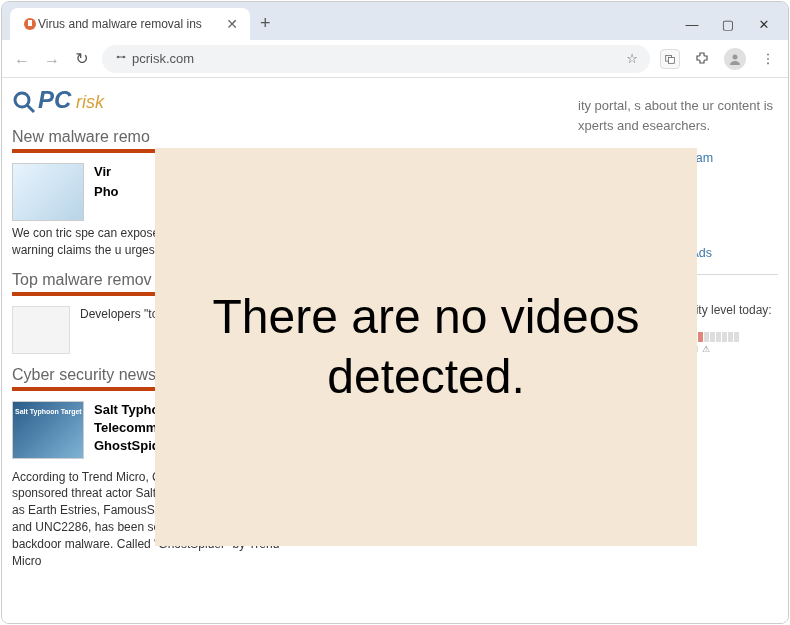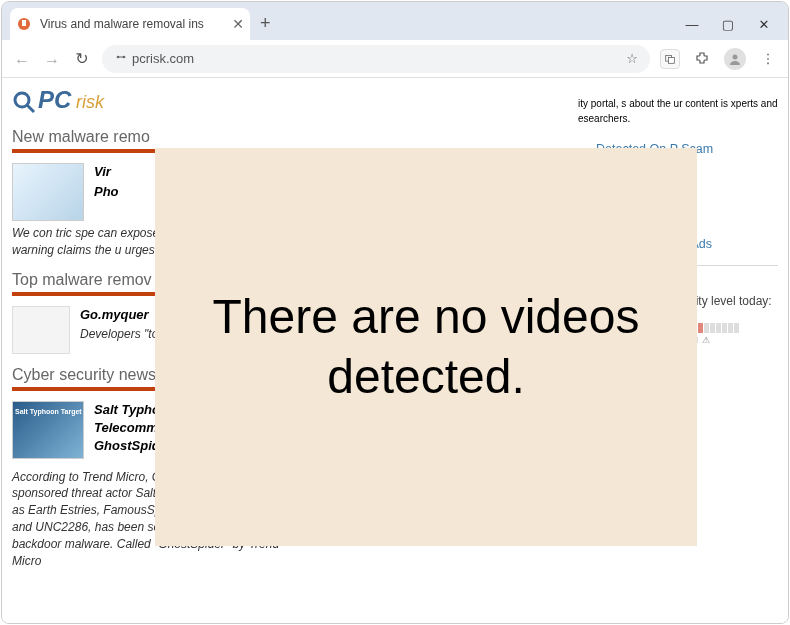--- a/index.html
+++ b/index.html
@@ -3,21 +3,21 @@
 <meta charset="utf-8">
 <style>
 * { margin: 0; padding: 0; box-sizing: border-box; }
 body { font-family: Arial, sans-serif; font-size: 13px; background: #fff; width: 790px; height: 625px; overflow: hidden; position: relative; }
 
 
 .window-frame { border: 1px solid #ccc; border-radius: 8px; width: 788px; height: 623px; margin: 1px; background: #fff; overflow: hidden; position: relative; }
 
 
 .titlebar { height: 38px; background: #e1e7f0; display: flex; align-items: flex-end; padding: 6px 8px 0 8px; }
-.tab { background: #fff; border-radius: 8px 8px 0 0; height: 32px; padding: 0 6px; display: flex; align-items: center; gap: 8px; width: 240px; font-size: 12px; color: #444; margin-top: 43px; }
+.tab { background: #fff; border-radius: 8px 8px 0 0; height: 32px; padding: 0 12px; display: flex; align-items: center; width: 240px; font-size: 12px; color: #444; margin-top: 43px; }
 .tab-favicon { width: 16px; height: 16px; display: flex; align-items: center; justify-content: center; }
 .tab-title { flex: 1; white-space: nowrap; overflow: hidden; text-overflow: ellipsis; }
 .tab-close { color: #666; font-size: 14px; cursor: pointer; }
 .new-tab { margin-left: 10px; color: #555; font-size: 18px; margin-bottom: 6px; cursor: pointer; }
 .window-controls { margin-left: auto; display: flex; gap: 20px; margin-bottom: 8px; padding-right: 8px; color: #333; }
 .wc { width: 16px; height: 16px; display: flex; align-items: center; justify-content: center; cursor: pointer; }
 
 
 .toolbar { height: 38px; background: #fff; border-bottom: 1px solid #e0e0e0; display: flex; align-items: center; padding: 0 10px; gap: 10px; }
 .nav-btn { color: #aaa; font-size: 16px; cursor: pointer; width: 20px; text-align: center; }
@@ -44,29 +44,29 @@
 .article .thumb { width: 58px; height: 48px; background: #d8e0eb; flex-shrink: 0; border: 1px solid #ccc; }
 .article .thumb.lg { width: 72px; height: 58px; }
 .article .thumb.salt { background: linear-gradient(135deg,#2a5c8a,#7fb3d5); position: relative; }
 .article .thumb.salt::after { content: "Salt Typhoon Target"; position: absolute; top: 6px; left: 2px; color: #fff; font-size: 7px; font-weight: bold; }
 .article .thumb.fake { background: linear-gradient(135deg,#0a1628,#2a3f5a); position: relative; }
 .article .thumb.fake::after { content: "Fake AI Video Gen"; position: absolute; top: 4px; left: 2px; color: #fff; font-size: 7px; }
 .article .thumb.glove { background: linear-gradient(135deg,#3a2a5c,#8a7fb3); position: relative; }
 .article .thumb.glove::after { content: "Glove Stealer Byp"; position: absolute; top: 4px; left: 2px; color: #fff; font-size: 7px; }
 .article .thumb.phone { background: linear-gradient(135deg,#e8f4fd,#b8d4e8); }
 .article .thumb.query { background: #f4f4f4; border: 1px solid #ddd; }
-.article-body { font-size: 12px; color: #333; line-height: 1.4; font-style: italic; }
+.article-body { font-size: 12px; color: #333; line-height: 1.4; }
 .article-title { font-weight: bold; font-size: 13px; color: #000; margin-bottom: 2px; }
 
 .two-col { display: flex; gap: 14px; }
 .two-col > div { flex: 1; }
 
 .sidebar-right { width: 200px; font-size: 13px; }
 .side-sec { border-top: 1px solid #d8d8d8; padding-top: 4px; margin-top: 8px; margin-bottom: 12px; }
-.side-text { color: #000000; line-height: 1.5; font-size: 10px; }
+.side-text { color: #737373; line-height: 1.5; font-size: 13px; }
 .side-links li { list-style: disc; margin-left: 18px; color: #3b7aad; font-size: 12.5px; line-height: 1.9; cursor: pointer; }
 .side-links li::marker { color: #888; }
 .side-title { font-size: 14px; color: #888; margin-bottom: 6px; }
 .activity-label { font-size: 12px; color: #444; text-align: center; margin: 8px 0; }
 .meter { display: flex; align-items: center; justify-content: center; gap: 8px; }
 .globe { width: 36px; height: 36px; border-radius: 50%; background: radial-gradient(circle at 30% 30%, #a0b8c8, #5c7a90); }
 .bars { display: flex; flex-direction: column; align-items: flex-start; }
 .bar-row { display: flex; gap: 1px; }
 .bar { width: 5px; height: 10px; background: #e0867a; }
 .bar.off { background: #ddd; }
@@ -158,21 +158,20 @@
             <div class="article-title cut">Vir</div>
             <div class="article-title cut">Pho</div>
           </div>
         </div>
         <div class="article-body" style="margin-top:-6px;">We con tric spe can expose users to priva important to recognize an pop-up disguised as a sys fake warning claims the u urges immediate acti...</div>
 
         <div class="section-title cut">Top malware remov</div>
         <div class="article">
           <div class="thumb query"></div>
           <div class="article-body">
-            <div class="article-title cut">Go.myquer</div>
             <div>Developers "top-notch" l</div>
           </div>
         </div>
 
         <div class="section-title">Cyber security news</div>
         <div class="two-col">
           <div>
             <div class="article">
               <div class="thumb lg salt"></div>
               <div class="article-body">

